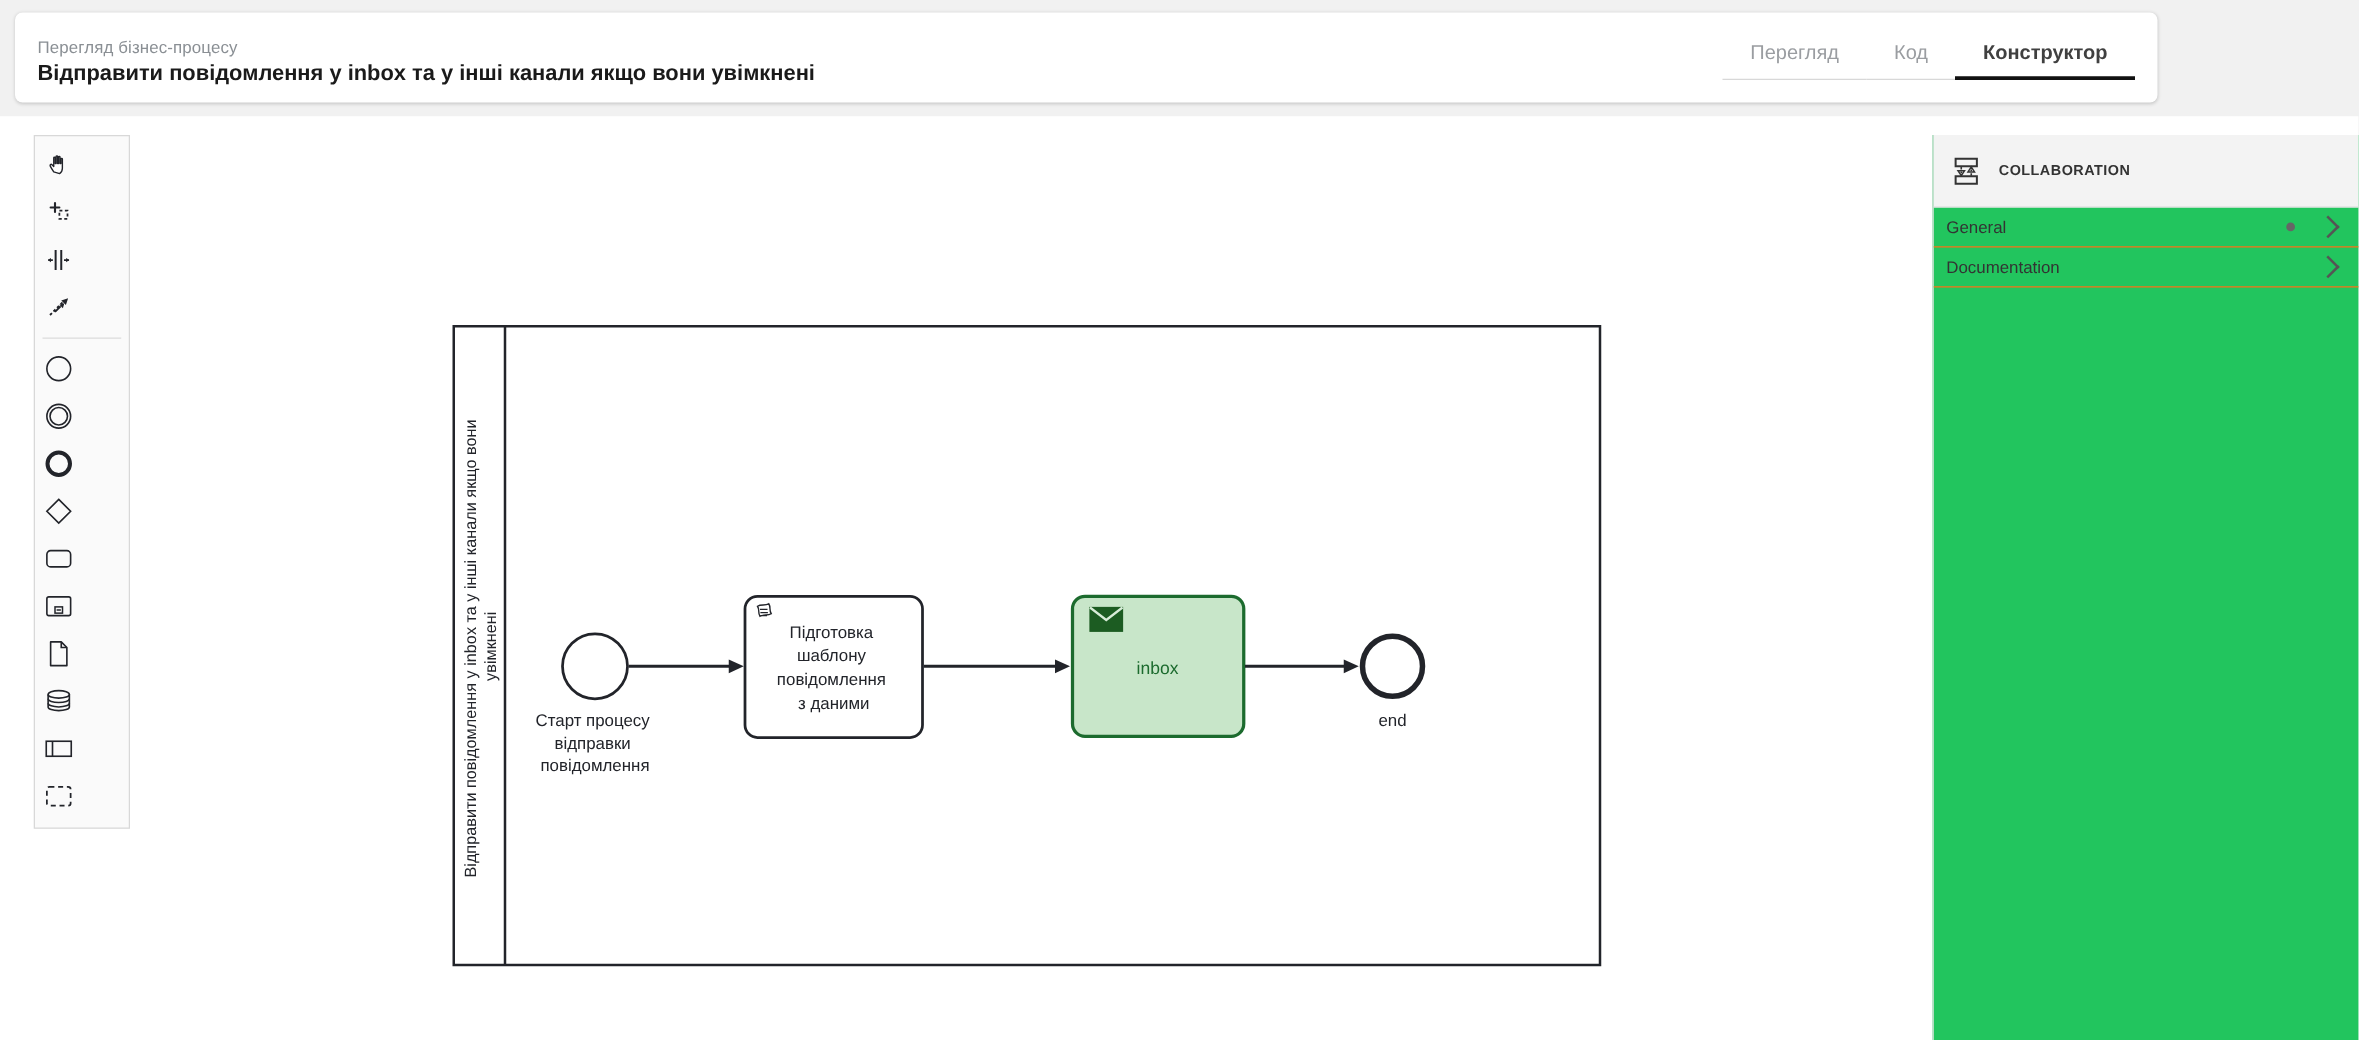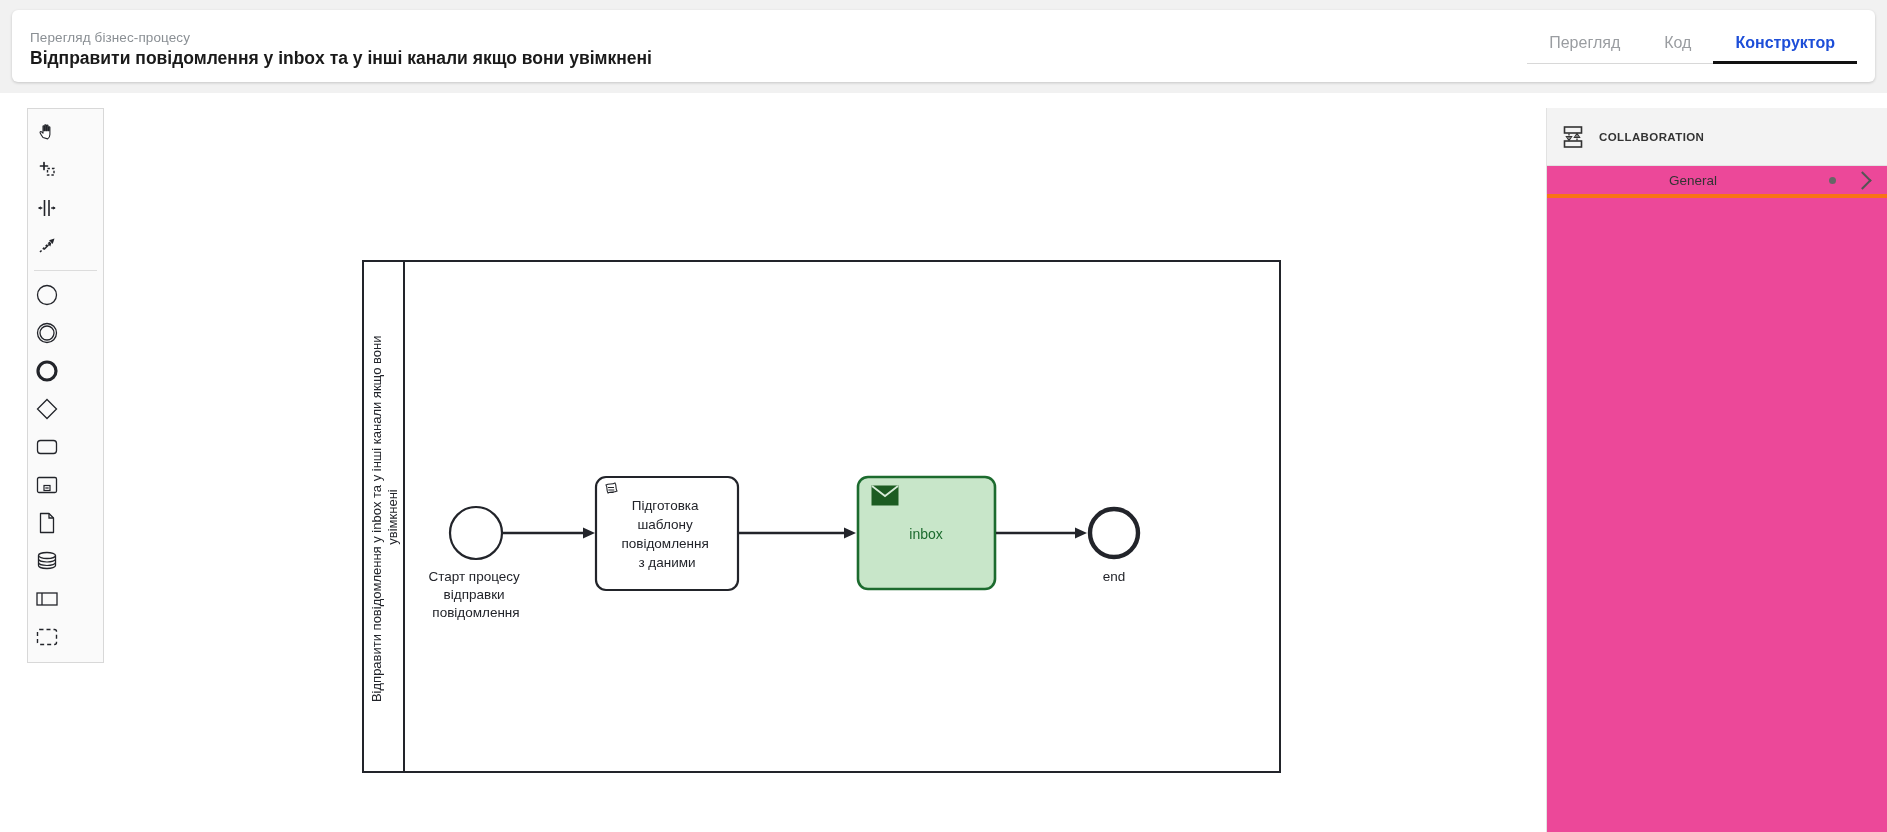--- a/index.html
+++ b/index.html
@@ -14,21 +14,21 @@
     height: 832px;
     background: #f1f1f1;
     overflow: hidden;
   }
 
   
   .header-card {
     position: absolute;
     left: 12px;
     top: 10px;
-    width: 1863px;
+    width: 1714px;
     height: 72px;
     background: #ffffff;
     border-radius: 6px;
     box-shadow: 0 1px 3px rgba(0,0,0,0.18);
     box-sizing: border-box;
   }
   .header-eyebrow {
     position: absolute;
     left: 18px;
     top: 20px;
@@ -56,21 +56,21 @@
   }
   .tab {
     position: relative;
     font-size: 16px;
     color: #9a9da1;
     padding: 0 22px 12px 22px;
     cursor: pointer;
     white-space: nowrap;
   }
   .tab.active {
-    color: #1d4ed8;
+    color: #404040;
     font-weight: bold;
   }
   .tab-underline {
     position: absolute;
     left: 0; right: 0; bottom: 0;
     height: 1px;
     background: #d8d8d8;
   }
   .tab.active .tab-underline {
     height: 3px;
@@ -128,21 +128,21 @@
     height: 739px;
   }
 
   
   .props {
     position: absolute;
     left: 1546px;
     top: 108px;
     width: 341px;
     height: 724px;
-    background: #ec4899;
+    background: #22c55e;
     border-left: 1px solid #e2e2e2;
     box-sizing: border-box;
   }
   .props-header {
     height: 58px;
     background: #f3f3f3;
     border-bottom: 1px solid #e2e2e2;
     display: flex;
     align-items: center;
     padding-left: 14px;
@@ -155,28 +155,27 @@
     flex: none;
   }
   .props-header-title {
     font-size: 11.5px;
     font-weight: bold;
     color: #333333;
     letter-spacing: 0.4px;
   }
   .props-row {
     height: 32px;
-    border-bottom: 4px solid #f97316;
+    border-bottom: 1px solid #f97316;
     display: flex;
     align-items: center;
     padding: 0 14px 0 10px;
     box-sizing: border-box;
     cursor: pointer;
     position: relative;
-    text-align: center;
   }
   .props-row-label {
     font-size: 13.5px;
     color: #333333;
     flex: 1;
   }
   .props-dot {
     width: 7px;
     height: 7px;
     border-radius: 50%;
@@ -412,16 +411,20 @@
       </svg>
       <div class="props-header-title">COLLABORATION</div>
     </div>
 
     <div class="props-row">
       <div class="props-row-label">General</div>
       <div class="props-dot"></div>
       <div class="props-chev"></div>
     </div>
 
+    <div class="props-row">
+      <div class="props-row-label">Documentation</div>
+      <div class="props-chev"></div>
+    </div>
 
   </div>
 
 </div>
 
 </body></html>

